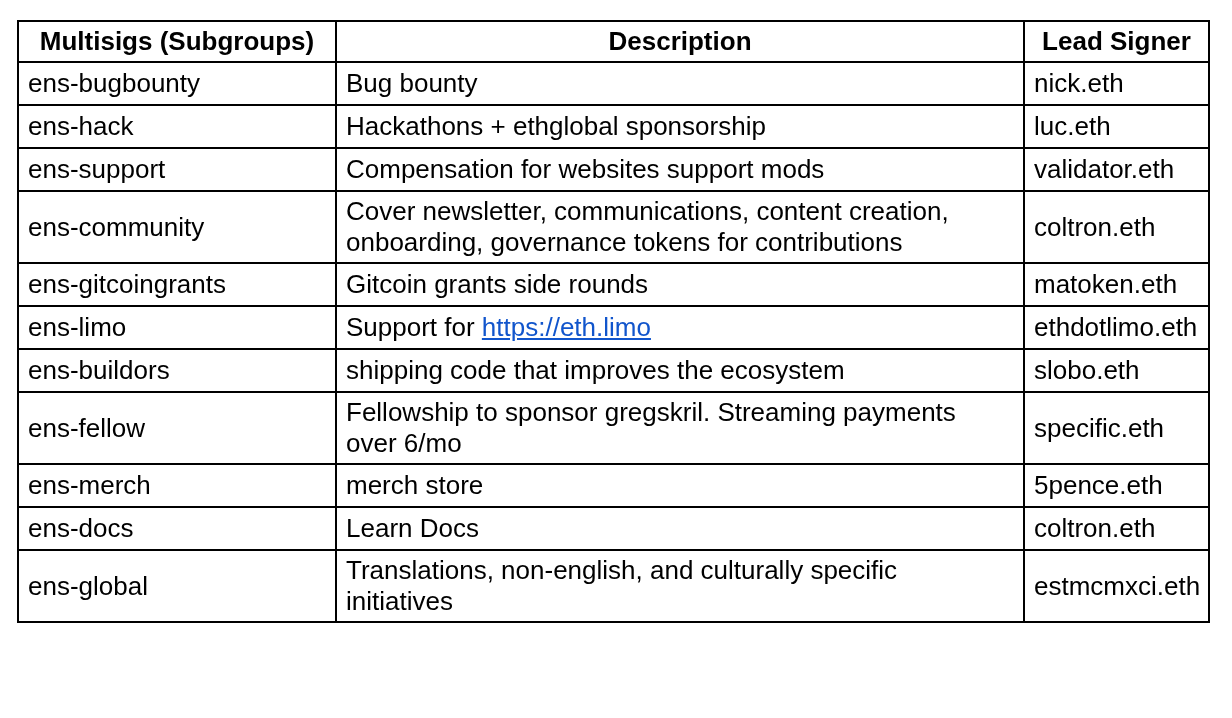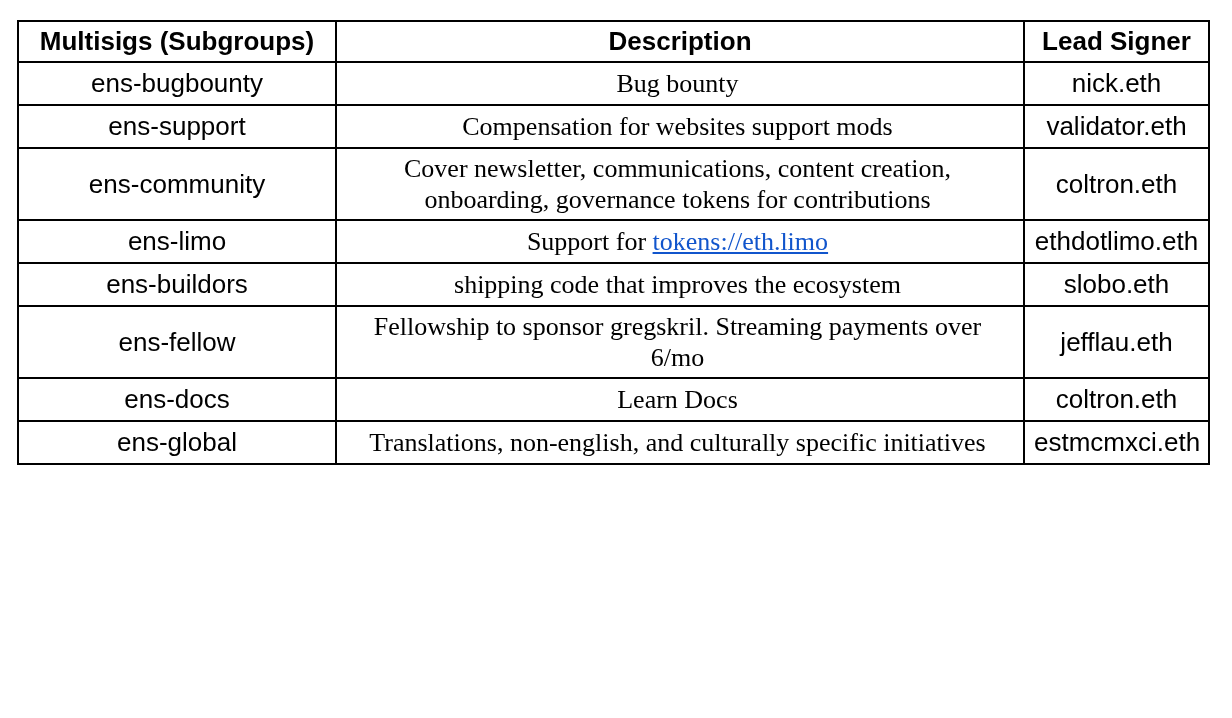--- a/index.html
+++ b/index.html
@@ -27,24 +27,24 @@
     vertical-align: middle;
     overflow: hidden;
   }
   thead tr { height: 41px; }
   tbody tr { height: 43px; }
   th {
     font-weight: bold;
     text-align: center;
     padding: 4px 4px;
   }
-  td { text-align: center; }
+  td { text-align: left; }
   td.col-multisig, td.col-signer { white-space: nowrap; }
   td.col-signer { }
-  td.col-desc { padding-right: 14px; font-family: Liberation Serif, serif; }
+  td.col-desc { padding-right: 14px; }
   a.doc-link {
     color: var(--link-color, #1155cc);
     text-decoration: underline;
     cursor: pointer;
   }
 </style>
 </head>
 <body>
 
 <div class="page">
@@ -61,43 +61,58 @@
         <th>Lead Signer</th>
       </tr>
     </thead>
     <tbody>
       <tr>
         <td class="col-multisig">ens-bugbounty</td>
         <td class="col-desc">Bug bounty</td>
         <td class="col-signer">nick.eth</td>
       </tr>
       <tr>
+        <td class="col-multisig">ens-hack</td>
+        <td class="col-desc">Hackathons + ethglobal sponsorship</td>
+        <td class="col-signer">luc.eth</td>
+      </tr>
+      <tr>
         <td class="col-multisig">ens-support</td>
         <td class="col-desc">Compensation for websites support mods</td>
         <td class="col-signer">validator.eth</td>
       </tr>
       <tr>
         <td class="col-multisig">ens-community</td>
         <td class="col-desc">Cover newsletter, communications, content creation, onboarding, governance tokens for contributions</td>
         <td class="col-signer">coltron.eth</td>
       </tr>
       <tr>
+        <td class="col-multisig">ens-gitcoingrants</td>
+        <td class="col-desc">Gitcoin grants side rounds</td>
+        <td class="col-signer">matoken.eth</td>
+      </tr>
+      <tr>
         <td class="col-multisig">ens-limo</td>
-        <td class="col-desc"><span>Support for </span><a class="doc-link" href="#">tokens://eth.limo</a></td>
+        <td class="col-desc"><span>Support for </span><a class="doc-link" href="#">https://eth.limo</a></td>
         <td class="col-signer">ethdotlimo.eth</td>
       </tr>
       <tr>
         <td class="col-multisig">ens-buildors</td>
         <td class="col-desc">shipping code that improves the ecosystem</td>
         <td class="col-signer">slobo.eth</td>
       </tr>
       <tr>
         <td class="col-multisig">ens-fellow</td>
         <td class="col-desc">Fellowship to sponsor gregskril. Streaming payments over 6/mo</td>
-        <td class="col-signer">jefflau.eth</td>
+        <td class="col-signer">specific.eth</td>
+      </tr>
+      <tr>
+        <td class="col-multisig">ens-merch</td>
+        <td class="col-desc">merch store</td>
+        <td class="col-signer">5pence.eth</td>
       </tr>
       <tr>
         <td class="col-multisig">ens-docs</td>
         <td class="col-desc">Learn Docs</td>
         <td class="col-signer">coltron.eth</td>
       </tr>
       <tr>
         <td class="col-multisig">ens-global</td>
         <td class="col-desc">Translations, non-english, and culturally specific initiatives</td>
         <td class="col-signer">estmcmxci.eth</td>

